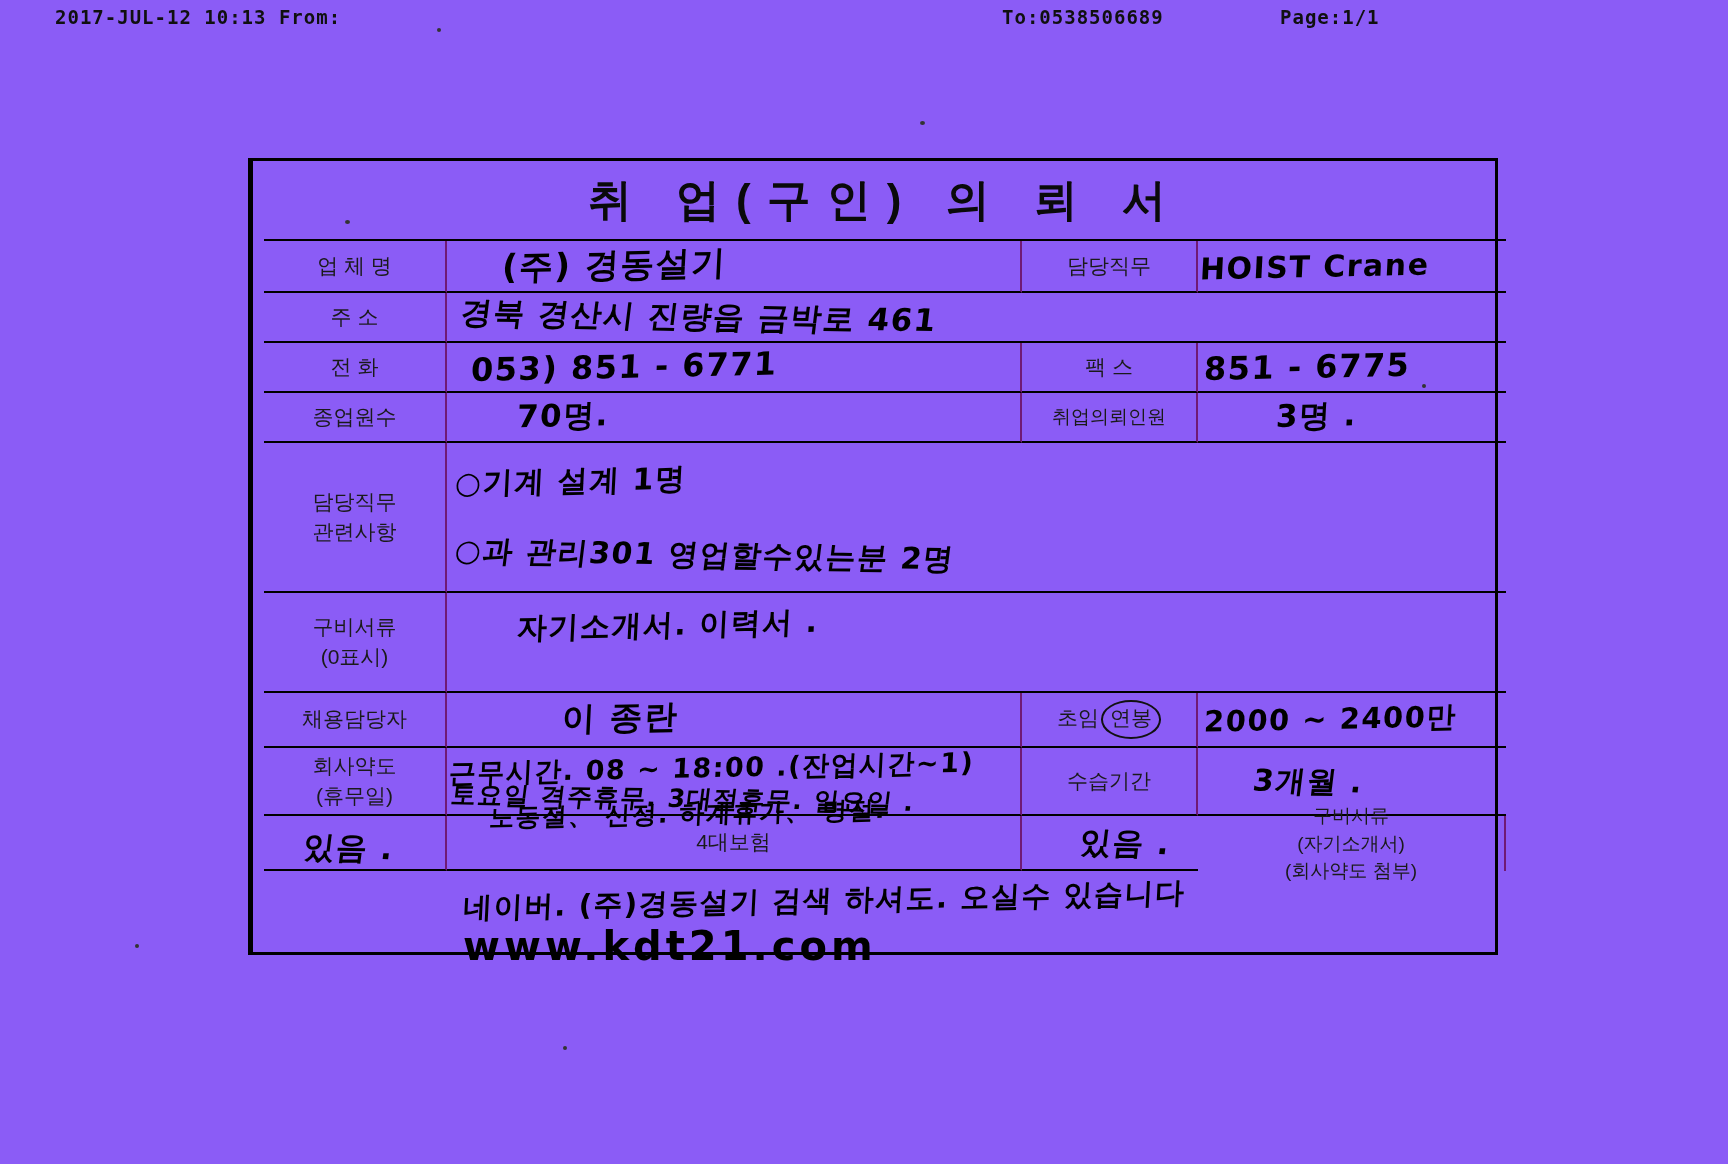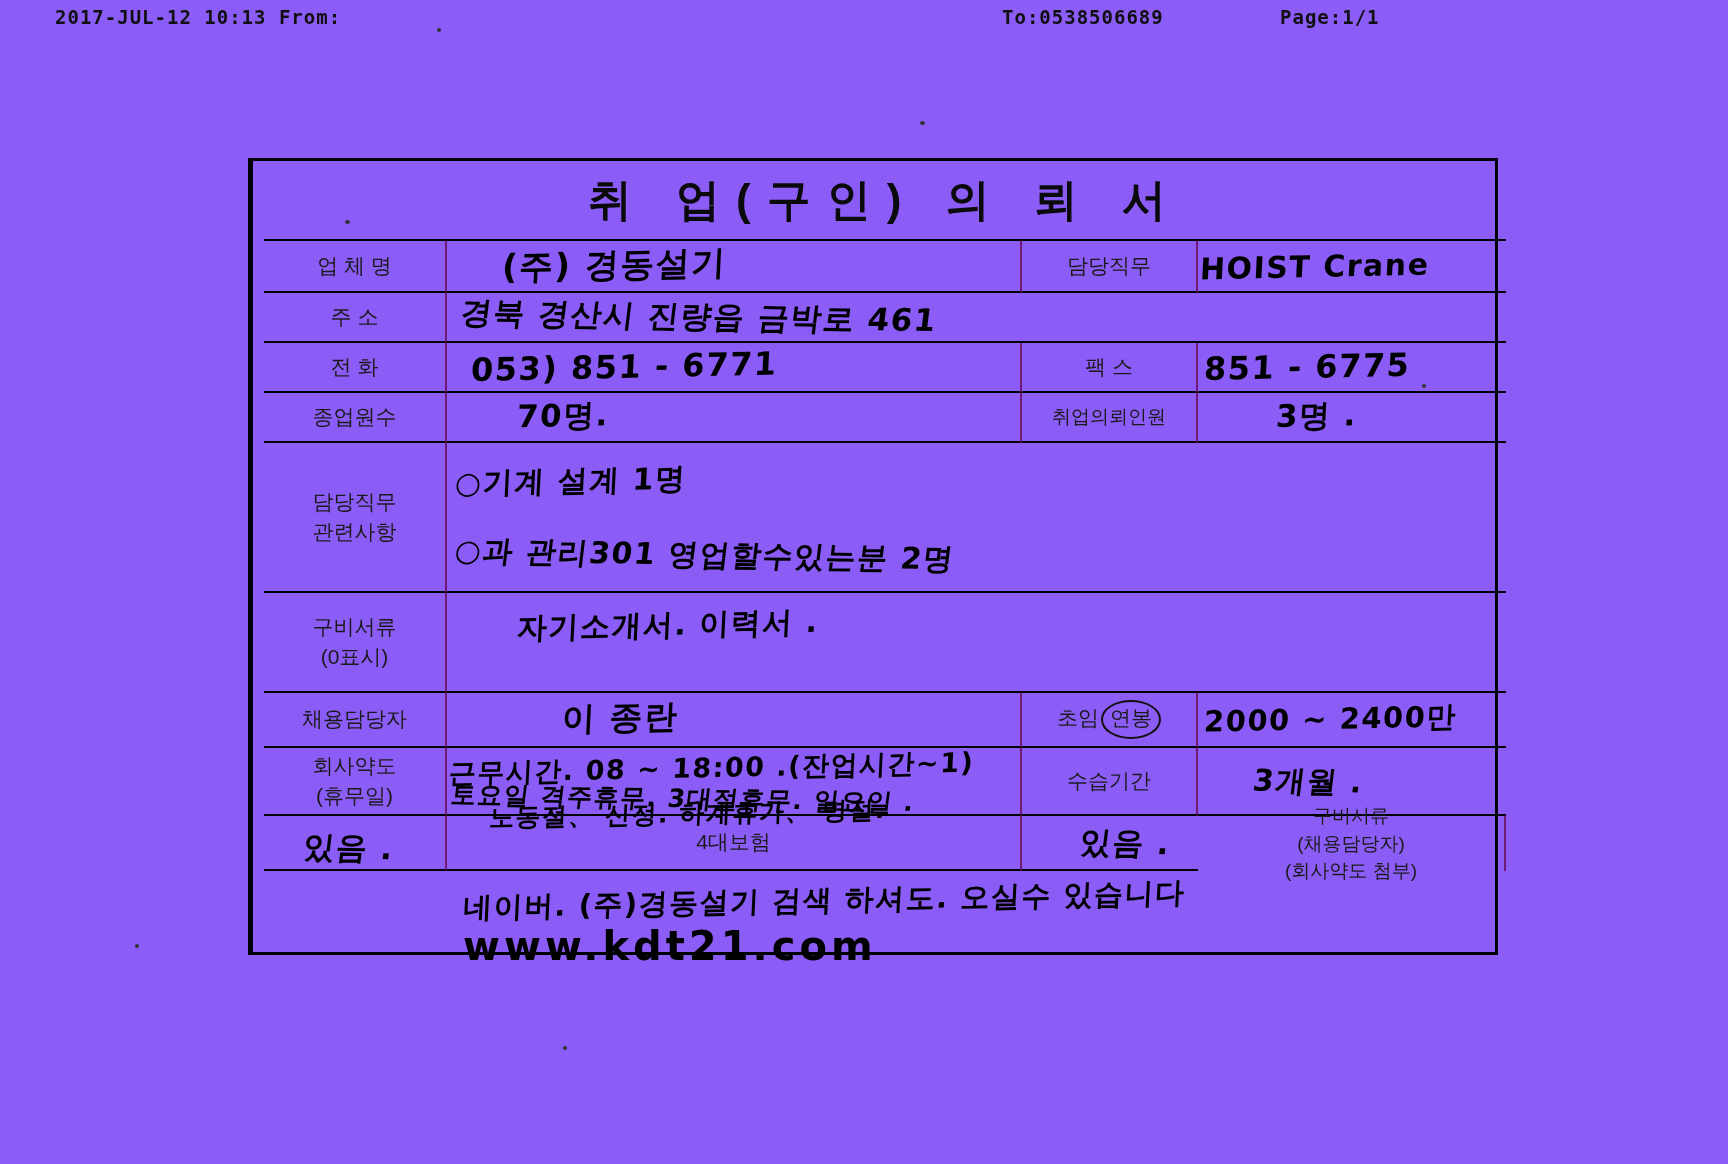--- a/index.html
+++ b/index.html
@@ -167,21 +167,21 @@
     <div class="cell val">
       <span class="hand tilt2" style="font-size:31px; padding-left:40px; padding-top:10px;">있음 .</span>
     </div>
     <div class="cell lbl">4대보험</div>
     <div class="cell no-r val">
       <span class="hand tilt2" style="font-size:31px; padding-left:58px;">있음 .</span>
     </div>
 
     <div class="cell lbl no-b lbl-sm">
       <span>구비서류</span>
-      <span>(채용담당자)</span>
+      <span>(자기소개서)</span>
       <span>(회사약도 첨부)</span>
     </div>
     <div class="cell span-val no-r no-b">
       <span class="hand tilt etc-line1">네이버. (주)경동설기  검색 하셔도.  오실수 있습니다</span>
       <span class="hand etc-line2">www.kdt21.com</span>
     </div>
 
   </div>
 </div>
 

